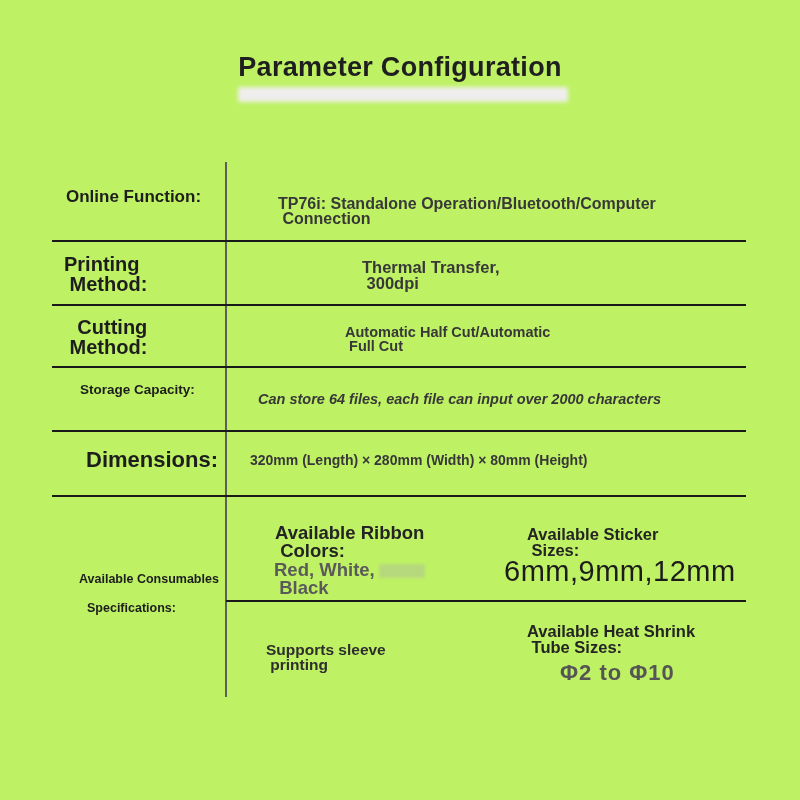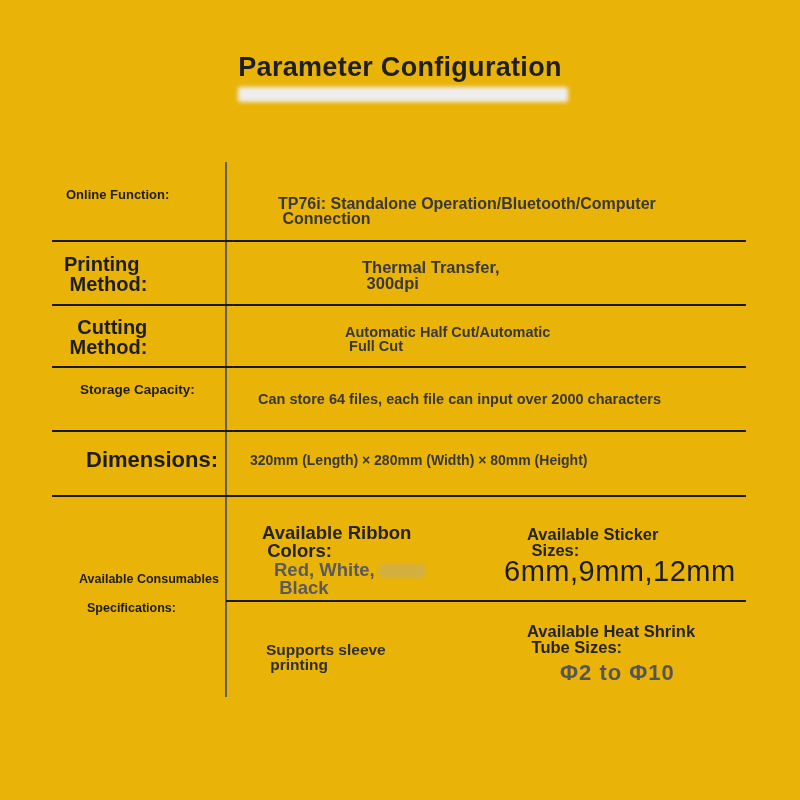--- a/index.html
+++ b/index.html
@@ -5,21 +5,21 @@
   html, body {
     margin: 0;
     padding: 0;
     background: #ffffff;
     font-family: "Liberation Sans", sans-serif;
   }
   .page {
     position: relative;
     width: 800px;
     height: 800px;
-    background: #eab308;
+    background: #bef264;
     overflow: hidden;
   }
   .abs {
     position: absolute;
     white-space: pre-wrap;
     font-weight: bold;
     color: #1d1d1d;
   }
   .title {
     left: 0; right: 0; top: 52px;
@@ -40,36 +40,36 @@
     left: 52px; width: 694px; height: 2px;
     background: #191919;
   }
   .hl1 { top: 240px; }
   .hl2 { top: 304px; }
   .hl3 { top: 366px; }
   .hl4 { top: 430px; }
   .hl5 { top: 495px; }
   .hl6 { left: 226px; width: 520px; top: 600px; }
   
-  .lbl-online      { left: 66px;  top: 187px; font-size: 13px; }
+  .lbl-online      { left: 66px;  top: 187px; font-size: 17px; }
   .lbl-printing    { left: 64px;  top: 254px; font-size: 20px; line-height: 1.02; }
   .lbl-cutting     { left: 64px;  top: 317px; font-size: 20px; line-height: 1.02; text-align: right; }
   .lbl-storage     { left: 80px;  top: 382px; font-size: 13.5px; }
   .lbl-dimensions  { left: 66px;  top: 447px; font-size: 22px; margin-left: 20px; }
   .lbl-consum1     { left: 79px;  top: 572px; font-size: 12.5px; }
   .lbl-consum2     { left: 87px;  top: 601px; font-size: 12.5px; }
   
   .val { color: #383838; }
   .val-online      { left: 278px; top: 196px; font-size: 16px;   line-height: .95; width: 430px; }
   .val-printing    { left: 362px; top: 259px; font-size: 16.5px; line-height: .98; }
   .val-cutting     { left: 345px; top: 326px; font-size: 14.5px; line-height: .95; }
-  .val-storage     { left: 258px; top: 391px; font-size: 14.5px; }
+  .val-storage     { left: 258px; top: 391px; font-size: 14.5px; font-style: italic; }
   .val-dimensions  { left: 250px; top: 452px; font-size: 14px; }
   
-  .ribbon-heading     { left: 262px; top: 524px; font-size: 18.5px; line-height: .95; color: #242424; }
+  .ribbon-heading     { left: 275px; top: 524px; font-size: 18.5px; line-height: .95; color: #242424; }
   .ribbon-value       { left: 274px; top: 561px; font-size: 18.5px; line-height: .97; color: #5a5a5a; }
   .sticker-heading    { left: 527px; top: 527px; font-size: 16.5px; line-height: .95; color: #242424; }
   .sticker-value      { left: 504px; top: 555px; font-size: 29px;  font-weight: 400; color: #1c1c1c; letter-spacing: .5px; }
   .sleeve-value       { left: 266px; top: 643px; font-size: 15.5px; line-height: .95; color: #2e2e2e; }
   .heatshrink-heading { left: 527px; top: 624px; font-size: 16.5px; line-height: .95; color: #242424; }
   .heatshrink-value   { left: 560px; top: 660px; font-size: 22px;  color: #555555; letter-spacing: 1px; }
   
   .ghost {
     position: absolute;
     border-radius: 2px;

